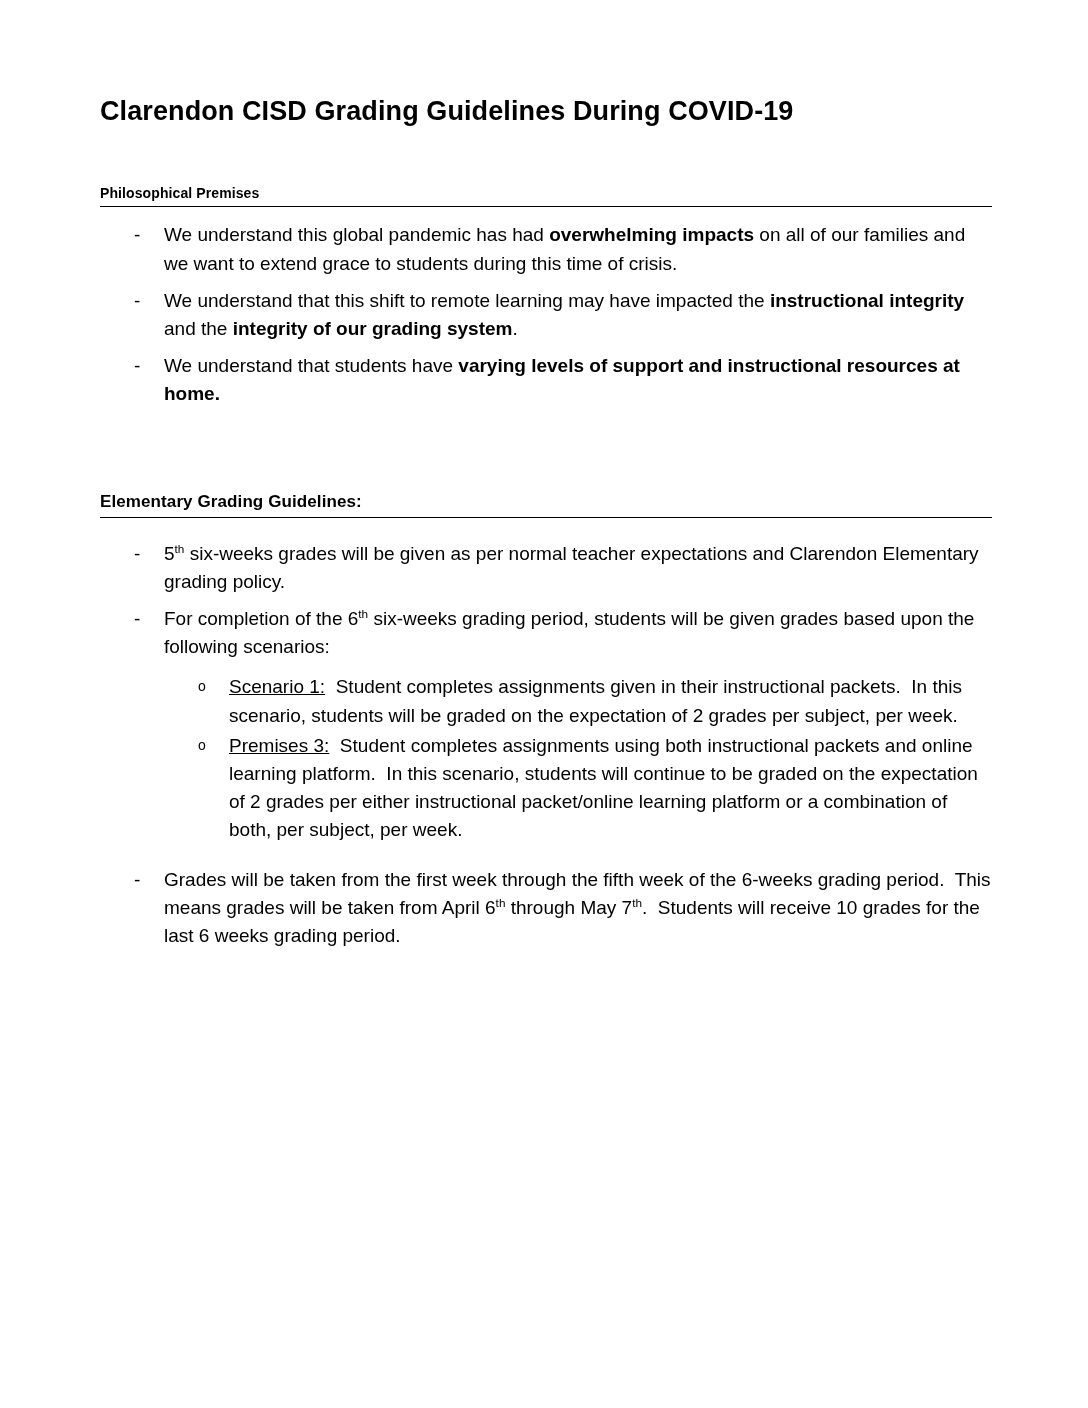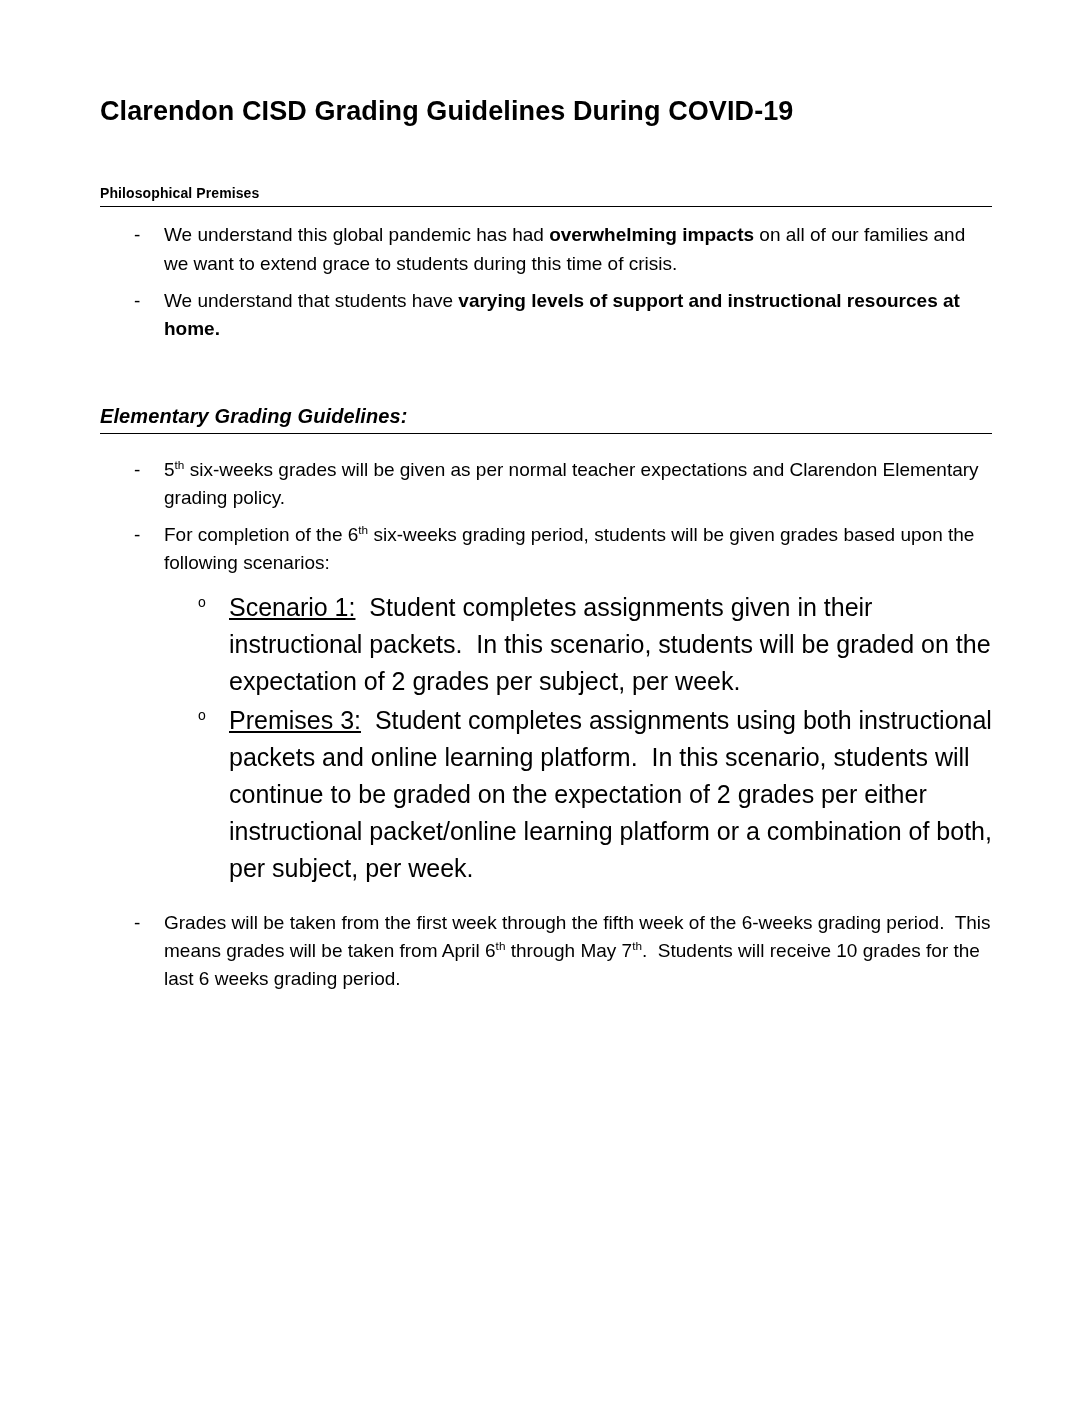--- a/index.html
+++ b/index.html
@@ -31,23 +31,22 @@
   }
   .section-head {
     font-size: 14px;
     font-weight: bold;
     border-bottom: 1.4px solid #000;
     padding-bottom: 5px;
     margin: 0 0 14px 0;
     letter-spacing: 0.1px;
   }
   .section-head.second {
-    margin-top: 62px;
-    font-size: 20px;
-    font-style: italic;
+    margin-top: 84px;
+    font-size: 17px;
   }
   ul.lvl1 {
     list-style: none;
     margin: 0;
     padding: 0 0 0 32px;
   }
   ul.lvl1 > li {
     position: relative;
     padding-left: 32px;
     font-size: 19px;
@@ -62,21 +61,21 @@
     font-size: 19px;
   }
   ul.lvl2 {
     list-style: none;
     margin: 12px 0 0 0;
     padding: 0 0 0 32px;
   }
   ul.lvl2 > li {
     position: relative;
     padding-left: 33px;
-    font-size: 25px;
+    font-size: 19px;
     line-height: 1.48;
     margin-bottom: 2px;
   }
   ul.lvl2 > li::before {
     content: "o";
     position: absolute;
     left: 2px;
     top: 0;
     font-size: 14px;
     line-height: 1.95;
@@ -95,20 +94,21 @@
 <body>
 
 <div class="page">
 
   <h1 class="doc-title">Clarendon CISD Grading Guidelines During COVID-19</h1>
 
   <h2 class="section-head">Philosophical Premises</h2>
 
   <ul class="lvl1 premises">
     <li>We understand this global pandemic has had <b>overwhelming impacts</b> on all of our families and we want to extend grace to students during this time of crisis.</li>
+    <li>We understand that this shift to remote learning may have impacted the <b>instructional integrity</b> and the <b>integrity of our grading system</b>.</li>
     <li>We understand that students have <b>varying levels of support and instructional resources at home.</b></li>
   </ul>
 
   <h2 class="section-head second">Elementary Grading Guidelines:</h2>
 
   <ul class="lvl1">
     <li class="gap-top spaced">
       <span>5<sup>th</sup> six-weeks grades will be given as per normal teacher expectations and Clarendon Elementary grading policy.</span>
     </li>
     <li class="spaced">

